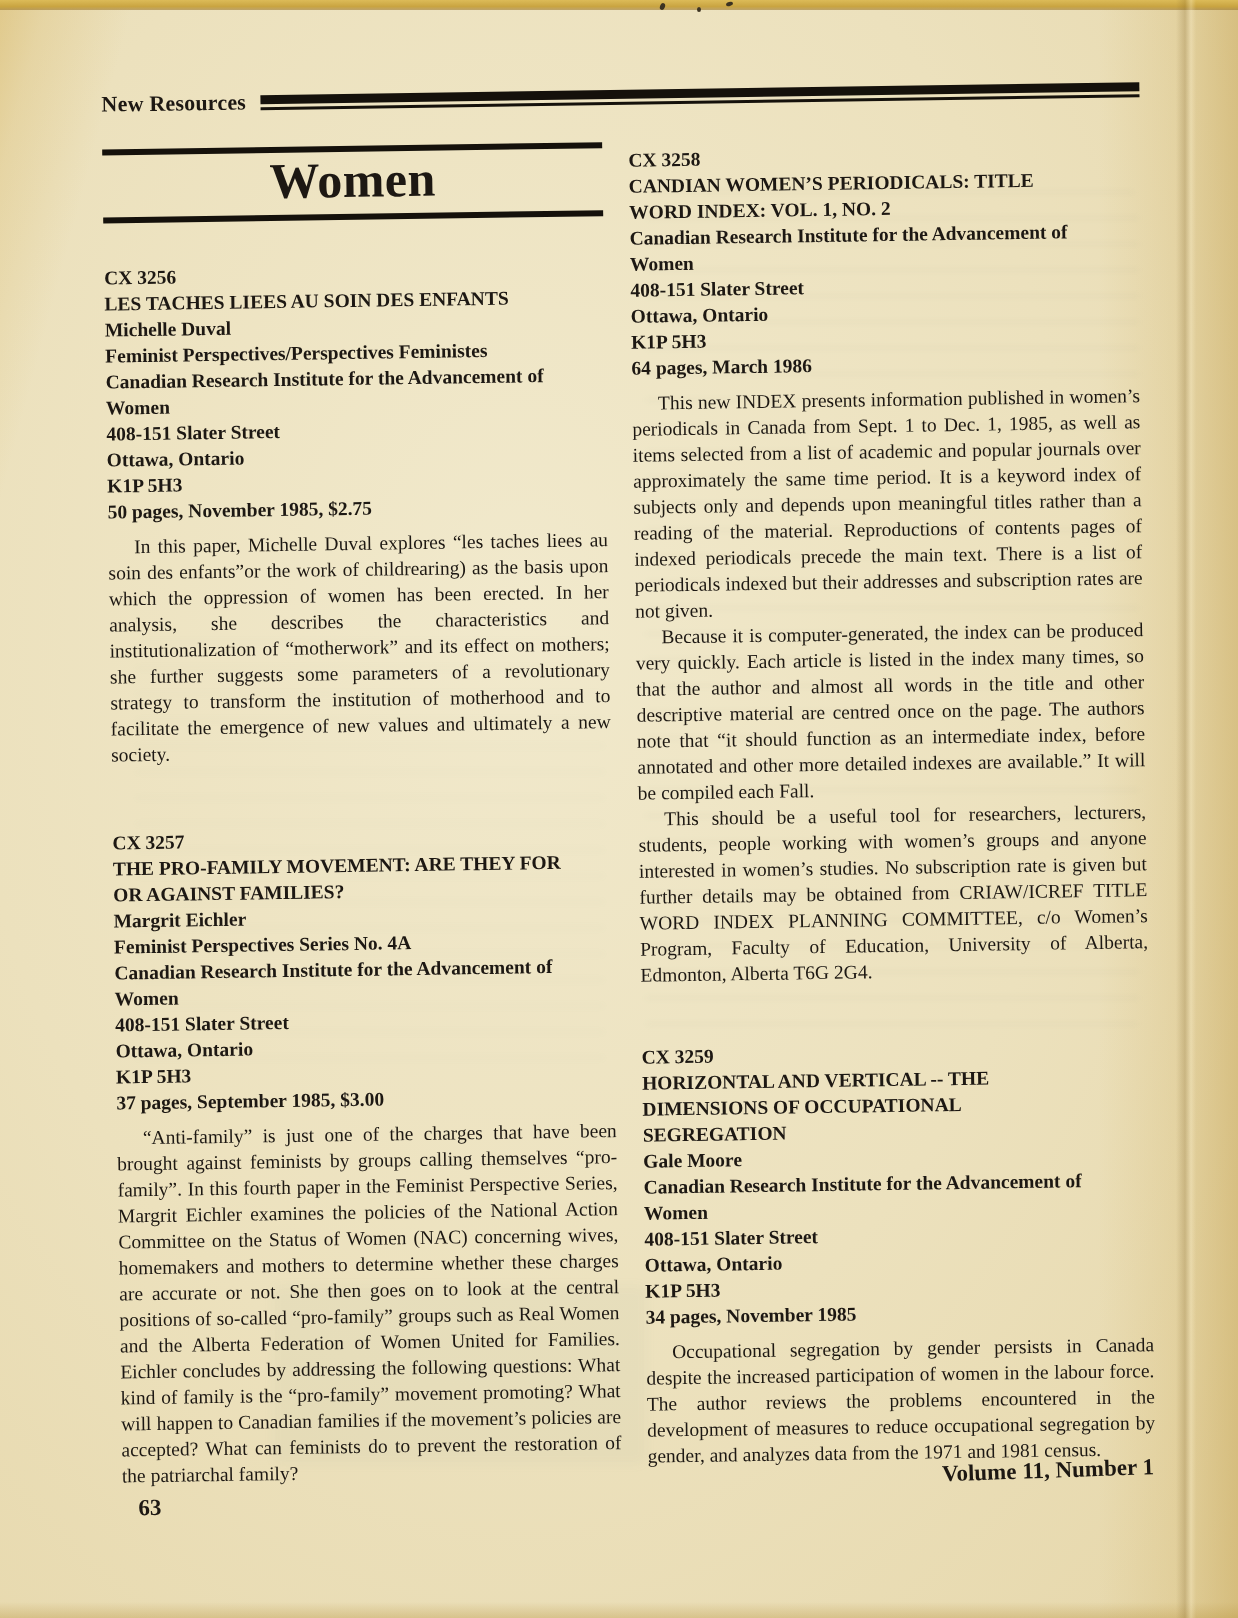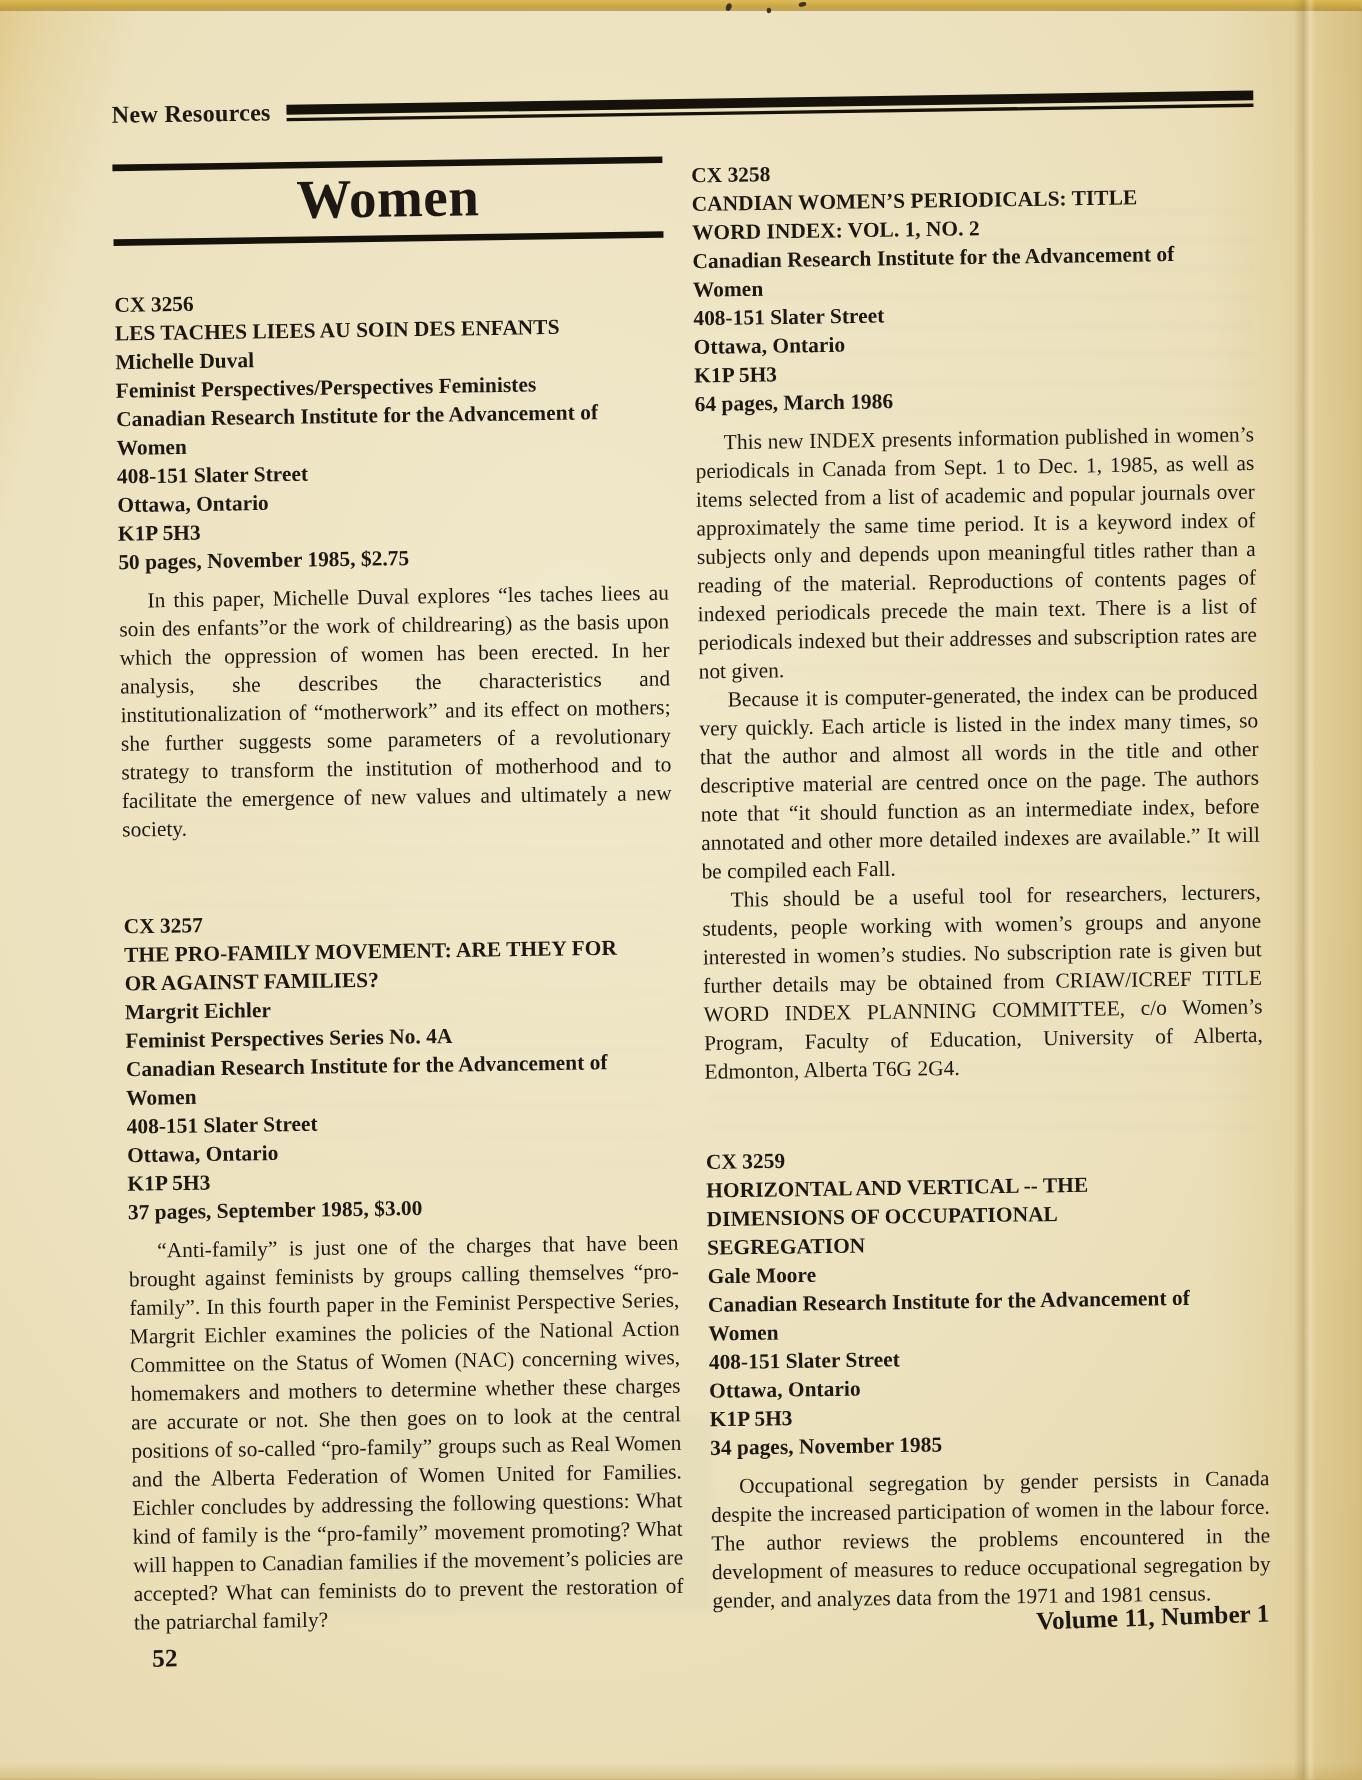--- a/index.html
+++ b/index.html
@@ -179,16 +179,16 @@
         <div>408-151 Slater Street
 Ottawa, Ontario
 K1P 5H3</div>
         <div>34 pages, November 1985</div>
       </div>
       <p class="e-para">Occupational segregation by gender persists in Canada despite the increased participation of women in the labour force. The author reviews the problems encountered in the development of measures to reduce occupational segregation by gender, and analyzes data from the 1971 and 1981 census.</p>
     </article>
 
   </div>
 
-  <div class="page-num">52</div>
+  <div class="page-num">63</div>
   <div class="issue">Volume 11, Number 1</div>
 
 </div>
 
 </body></html>

